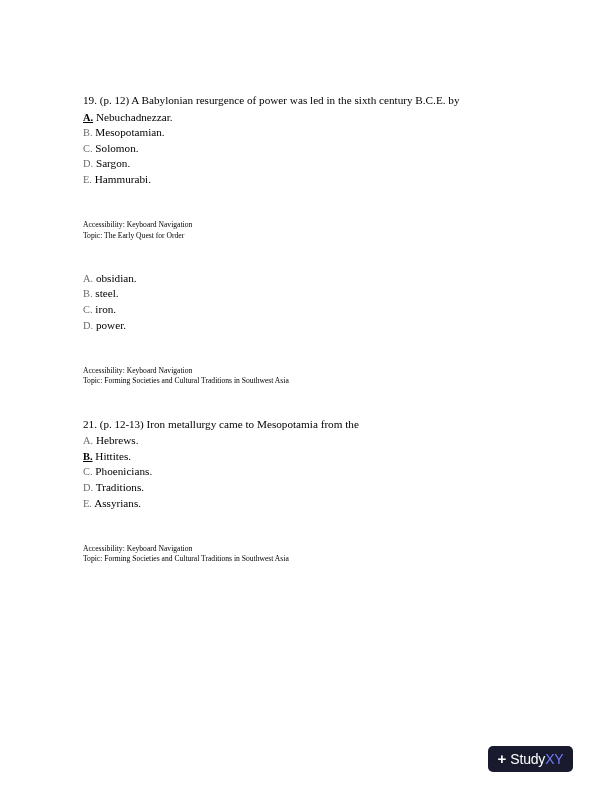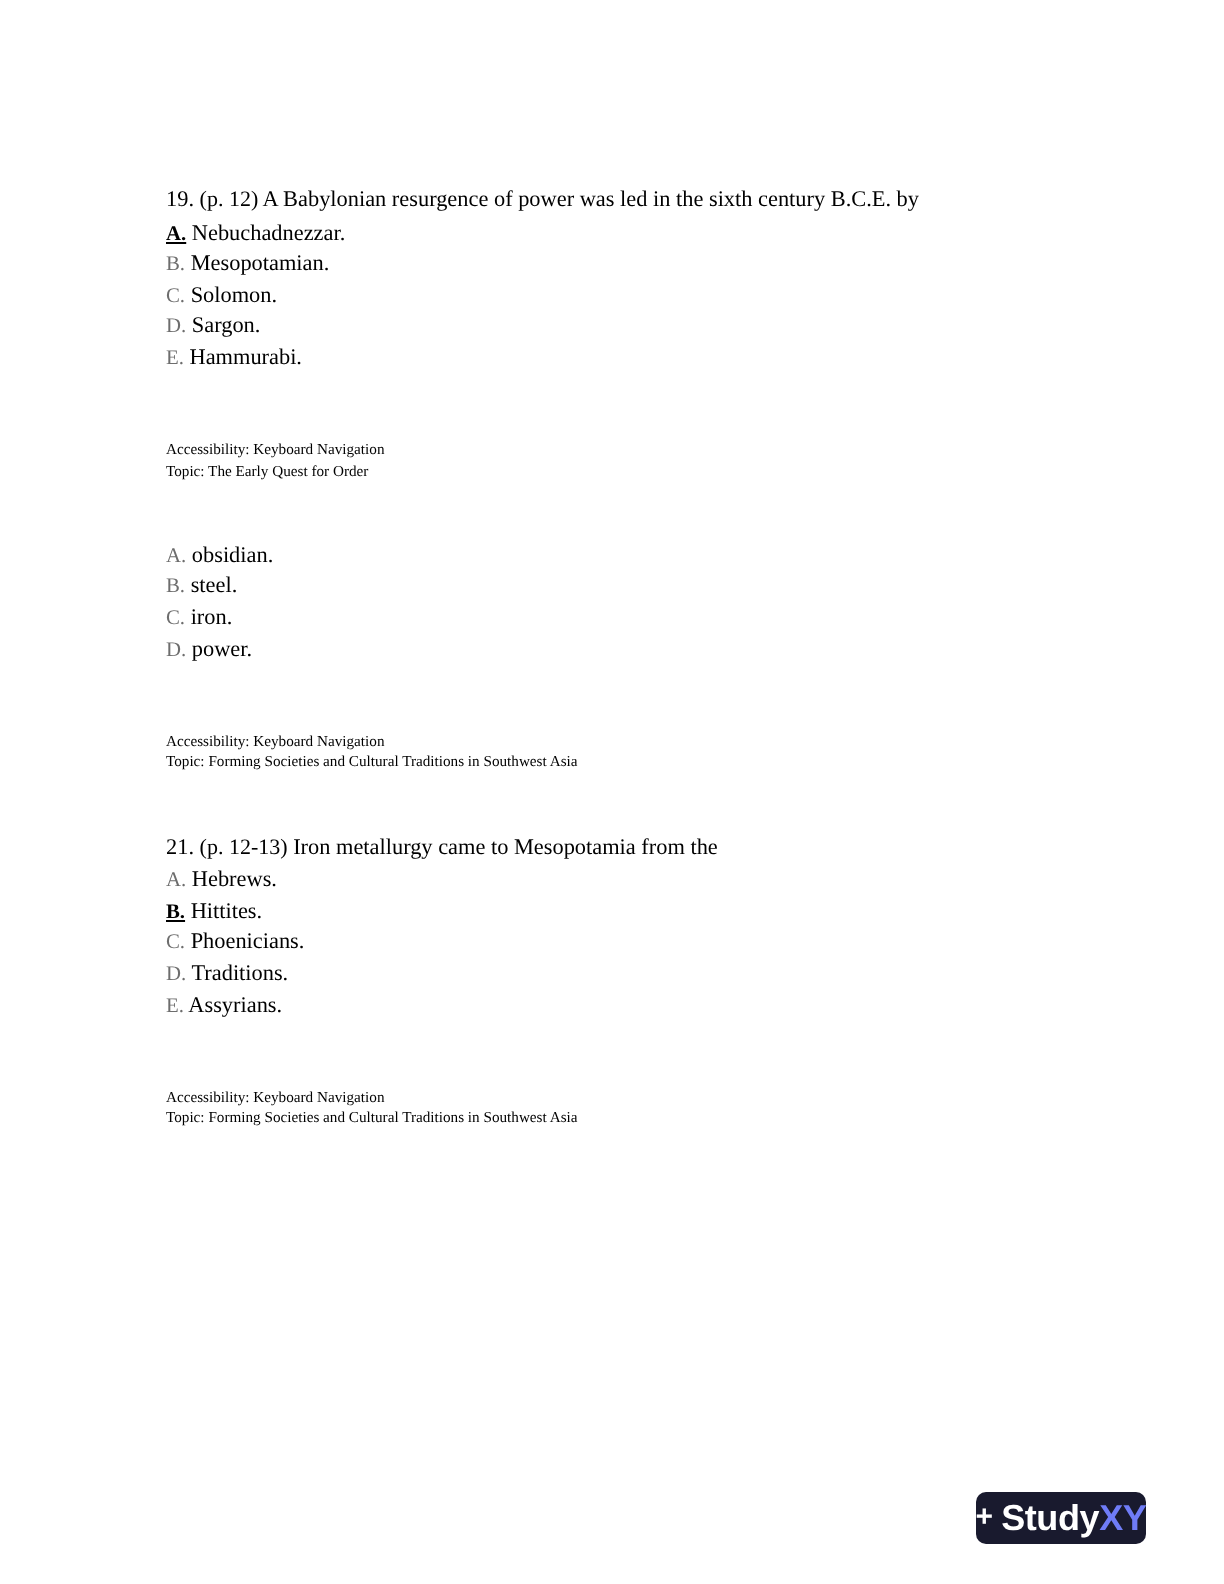--- a/index.html
+++ b/index.html
@@ -83,22 +83,22 @@
   .footer-logo .plus {
     color: #ffffff;
     font-family: "Liberation Sans", sans-serif;
     font-size: 15px;
     font-weight: bold;
     line-height: 1;
     margin-top: -1px;
   }
   .footer-logo .brand {
     font-family: "Liberation Sans", sans-serif;
-    font-size: 18px;
-    font-weight: bold;
+    font-size: 14px;
+    font-weight: normal;
     color: #ffffff;
     letter-spacing: -0.2px;
     text-align: right;
   }
   .footer-logo .brand .xy {
     color: #6f7cf7;
   }
 </style>
 </head>
 <body>

